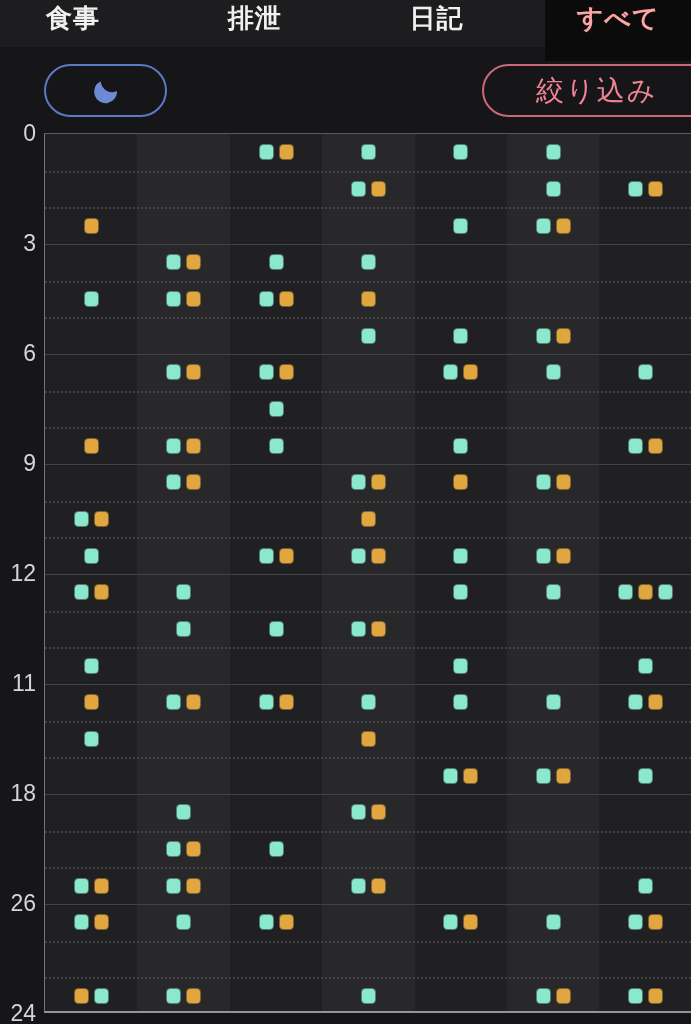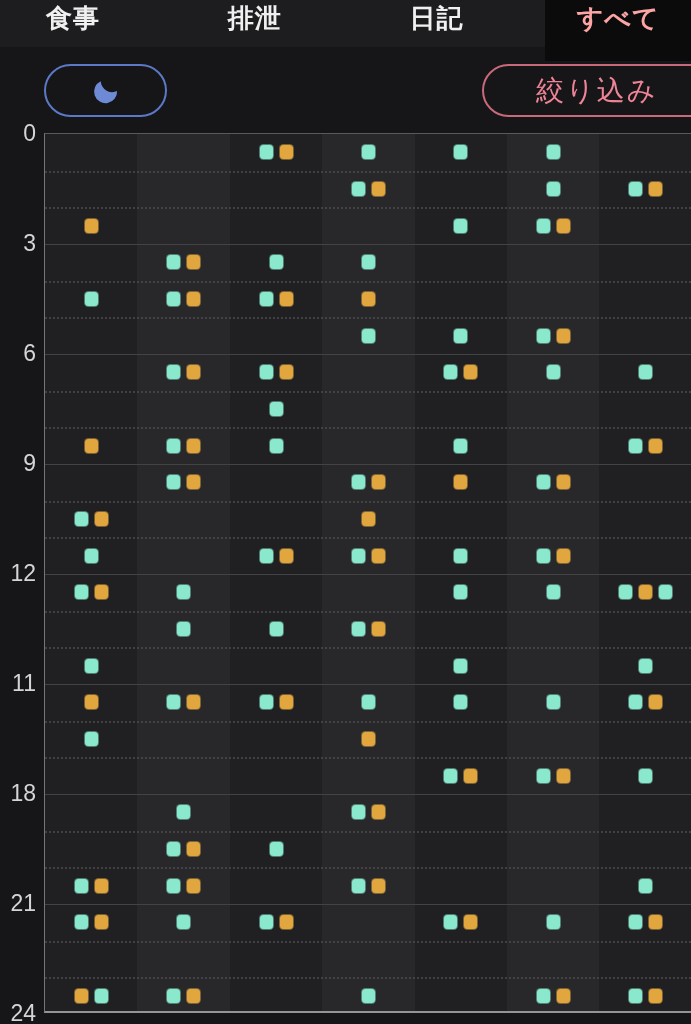--- a/index.html
+++ b/index.html
@@ -80,21 +80,21 @@
 
   <div class="chart">
     <div id="ylabels">
         <div class="ylabel" style="top: 0px;">0</div>
         <div class="ylabel" style="top: 110px;">3</div>
         <div class="ylabel" style="top: 220px;">6</div>
         <div class="ylabel" style="top: 330px;">9</div>
         <div class="ylabel" style="top: 440px;">12</div>
         <div class="ylabel" style="top: 550px;">11</div>
         <div class="ylabel" style="top: 660px;">18</div>
-        <div class="ylabel" style="top: 770px;">21</div>
+        <div class="ylabel" style="top: 770px;">26</div>
         <div class="ylabel" style="top: 880px;">24</div>
       </div>
     <div class="plot" id="plot">
         <div class="gridline dotted" style="top: 36.6667px;"></div>
         <div class="gridline dotted" style="top: 73.3333px;"></div>
         <div class="gridline solid" style="top: 110px;"></div>
         <div class="gridline dotted" style="top: 146.667px;"></div>
         <div class="gridline dotted" style="top: 183.333px;"></div>
         <div class="gridline solid" style="top: 220px;"></div>
         <div class="gridline dotted" style="top: 256.667px;"></div>

